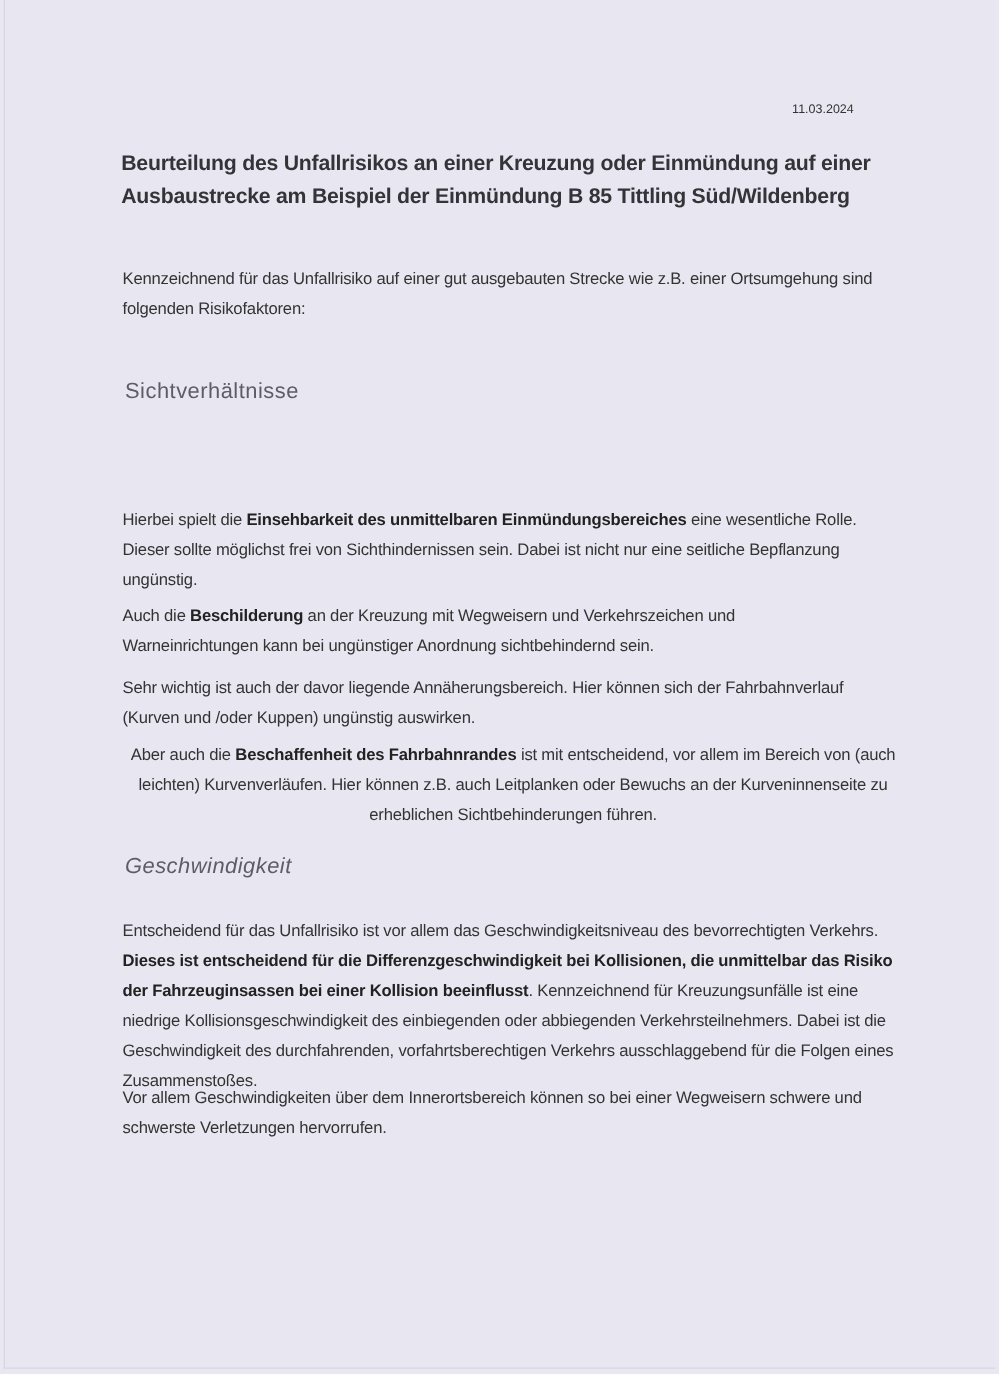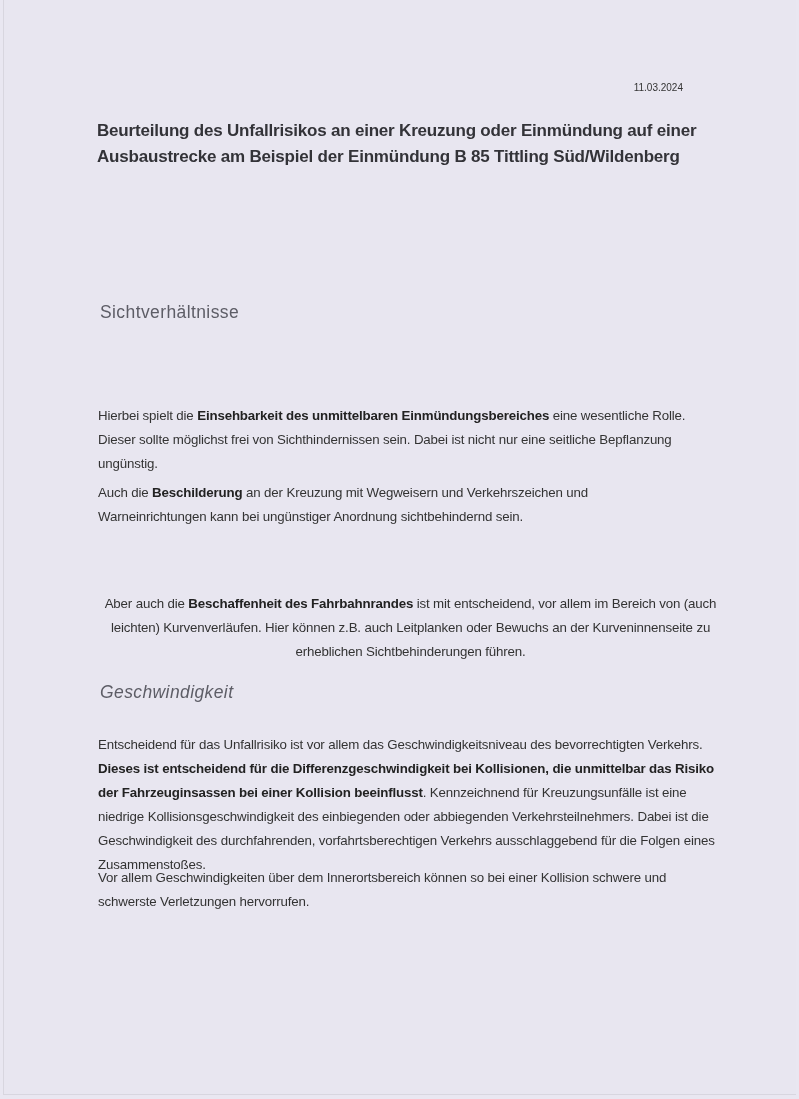--- a/index.html
+++ b/index.html
@@ -42,30 +42,32 @@
 
 <div class="page">
 
   <div class="date">11.03.2024</div>
 
   <div class="title">
     <div>Beurteilung des Unfallrisikos an einer Kreuzung oder Einmündung auf einer</div>
     <div>Ausbaustrecke am Beispiel der Einmündung B 85 Tittling Süd/Wildenberg</div>
   </div>
 
+  <div class="block" style="top:211px; width:620px;">Kennzeichnend für das Unfallrisiko auf einer gut ausgebauten Strecke wie z.B. einer Ortsumgehung sind folgenden Risikofaktoren:</div>
 
   <div class="h2" style="top:302px;">Sichtverhältnisse</div>
 
 
   <div class="block" style="top:481px; width:560px;"><span>Auch die </span><b>Beschilderung</b><span> an der Kreuzung mit Wegweisern und Verkehrszeichen und Warneinrichtungen kann bei ungünstiger Anordnung sichtbehindernd sein.</span></div>
 
   <div class="block" style="top:404px; width:615px;"><span>Hierbei spielt die </span><b>Einsehbarkeit des unmittelbaren Einmündungsbereiches</b><span> eine wesentliche Rolle. Dieser sollte möglichst frei von Sichthindernissen sein. Dabei ist nicht nur eine seitliche Bepflanzung ungünstig.</span></div>
 
+  <div class="block" style="top:538px; width:625px;">Sehr wichtig ist auch der davor liegende Annäherungsbereich. Hier können sich der Fahrbahnverlauf (Kurven und /oder Kuppen) ungünstig auswirken.</div>
 
   <div class="block" style="top:592px; width:625px;text-align:center;"><span>Aber auch die </span><b>Beschaffenheit des Fahrbahnrandes</b><span> ist mit entscheidend, vor allem im Bereich von (auch leichten) Kurvenverläufen. Hier können z.B. auch Leitplanken oder Bewuchs an der Kurveninnenseite zu erheblichen Sichtbehinderungen führen.</span></div>
 
   <div class="h2" style="top:682px;font-style:italic;">Geschwindigkeit</div>
 
   <div class="block" style="top:733px; width:632px;"><span>Entscheidend für das Unfallrisiko ist vor allem das Geschwindigkeitsniveau des bevorrechtigten Verkehrs. </span><b>Dieses ist entscheidend für die Differenzgeschwindigkeit bei Kollisionen, die unmittelbar das Risiko der Fahrzeuginsassen bei einer Kollision beeinflusst</b><span>. Kennzeichnend für Kreuzungsunfälle ist eine niedrige Kollisionsgeschwindigkeit des einbiegenden oder abbiegenden Verkehrsteilnehmers. Dabei ist die Geschwindigkeit des durchfahrenden, vorfahrtsberechtigen Verkehrs ausschlaggebend für die Folgen eines Zusammenstoßes.</span></div>
 
-  <div class="block" style="top:866px; width:625px;">Vor allem Geschwindigkeiten über dem Innerortsbereich können so bei einer Kollision schwere und schwerste Verletzungen hervorrufen.</div>
+  <div class="block" style="top:866px; width:625px;">Vor allem Geschwindigkeiten über dem Innerortsbereich können so bei einer Wegweisern schwere und schwerste Verletzungen hervorrufen.</div>
 
 </div>
 
 </body></html>

